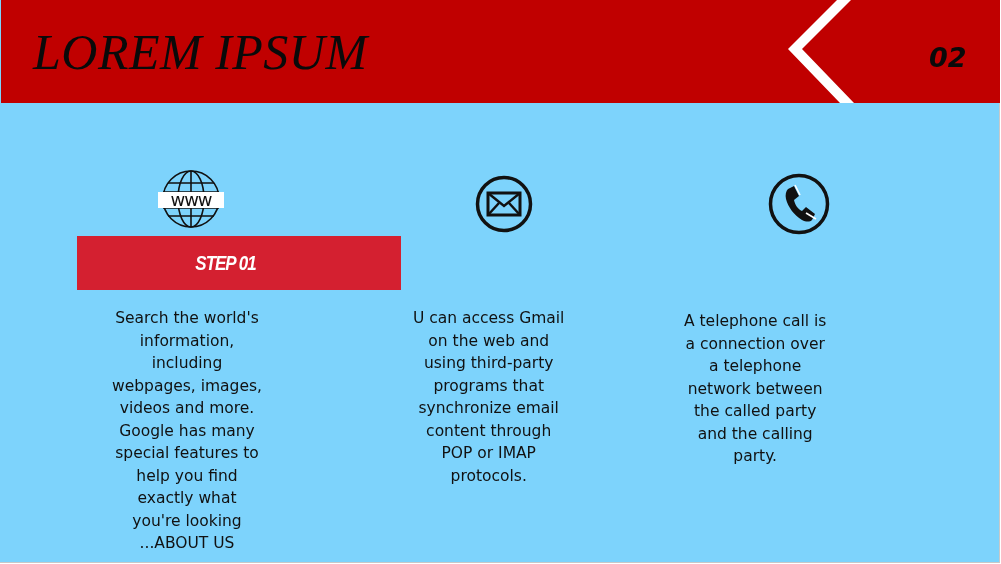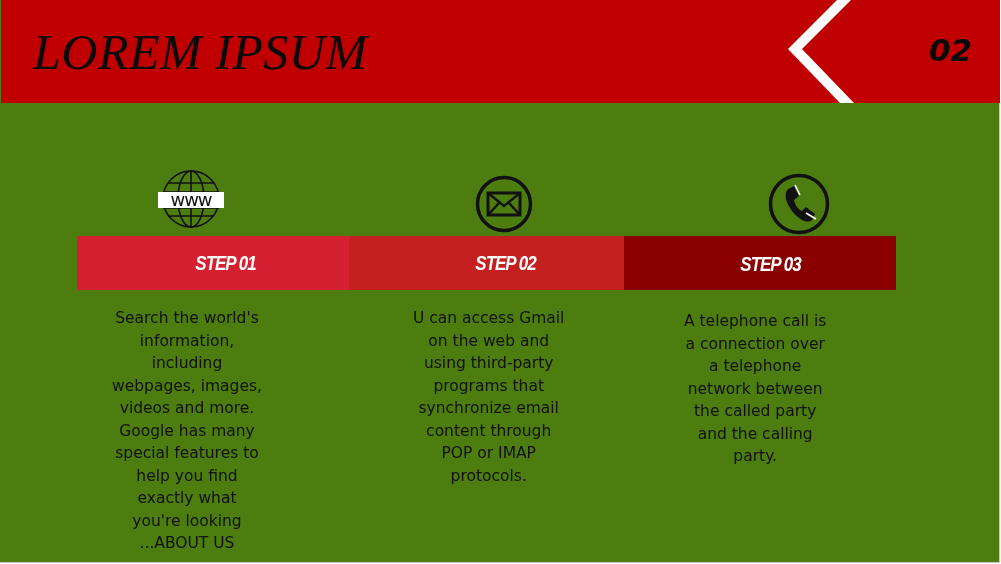--- a/index.html
+++ b/index.html
@@ -3,42 +3,42 @@
   <meta charset="utf-8">
   <style>
     html, body { margin: 0; padding: 0; }
     body {
       width: 1001px; height: 564px; position: relative; overflow: hidden;
       background: #ffffff;
       font-family: "Liberation Sans", sans-serif;
     }
     .slide {
       position: absolute; left: 0; top: 0; width: 1000px; height: 563px;
-      background: #4d7c0f;
+      background: #7dd3fc;
       border-right: 1px solid #c8c8c8;
       border-bottom: 1px solid #c8c8c8;
       box-sizing: border-box;
     }
     .header {
       position: absolute; left: 1px; top: 0; width: 999px; height: 103px;
       background: #c00000;
     }
     .title {
       position: absolute; left: 32px; top: 22px;
       font-family: "Liberation Serif", "DejaVu Serif", serif;
       font-style: italic; font-size: 50px; line-height: 60px;
       color: #0a0a0a; letter-spacing: 0.5px;
     }
     .chevron {
       position: absolute; left: 785px; top: 0; width: 80px; height: 103px;
     }
     .page-num {
-      position: absolute; left: 928px; top: 32px;
+      position: absolute; left: 928px; top: 40px;
       font-family: "DejaVu Sans", sans-serif; font-weight: bold; font-style: italic;
-      font-size: 31px; color: #0a0a0a; line-height: 36px;
+      font-size: 27px; color: #0a0a0a; line-height: 36px;
     }
     .icon {
       position: absolute; width: 64px; height: 64px;
     }
     .step-bar {
       position: absolute; top: 236px; height: 54px;
       display: flex; align-items: center; justify-content: center;
       box-sizing: border-box;
     }
     .step-label {
@@ -95,26 +95,20 @@
   <svg class="icon" style="left:768px; top:173px; width:62px; height:62px;" viewBox="0 0 62 62">
     <circle cx="31" cy="31" r="28.5" fill="none" stroke="#111" stroke-width="3.5"></circle>
     <path d="M20,16 l6,-3 l5,10 l-5,4 c1,5 4,9 8,11 l4,-4 l9,7 l-3,6 c-2,2 -6,2 -10,0 c-8,-5 -14,-13 -16,-21 c-1,-4 0,-8 2,-10 z" fill="#111"></path>
     <line x1="27" y1="12" x2="32" y2="22" stroke="#ffffff" stroke-width="1.6"></line>
     <line x1="38" y1="40" x2="48" y2="46" stroke="#ffffff" stroke-width="1.6"></line>
   </svg>
 
   <div class="step-bar" style="left:77px; width:324px; background:#d42030;">
     <span class="step-label" style="margin-left:-28px;">STEP 01</span>
   </div>
-  <div class="step-bar" style="left:349px; width:275px; background:#c42020;">
-    <span class="step-label" style="margin-left:38px;">STEP 02</span>
-  </div>
-  <div class="step-bar" style="left:624px; width:272px; background:#8b0000;">
-    <span class="step-label" style="margin-left:20px; margin-top:3px;">STEP 03</span>
-  </div>
 
   <div class="desc" style="left:112px; top:307px;">Search the world's
 information,
 including
 webpages, images,
 videos and more.
 Google has many
 special features to
 help you find
 exactly what

